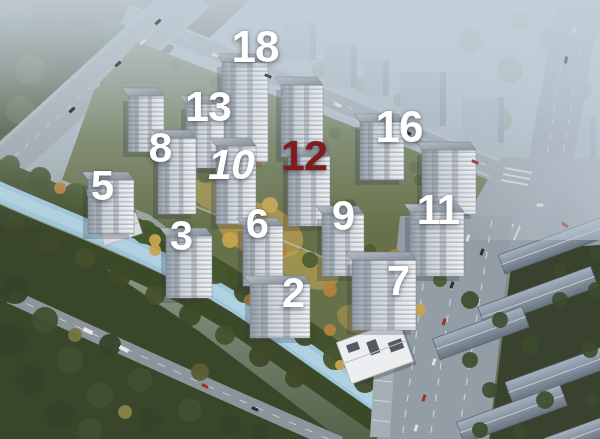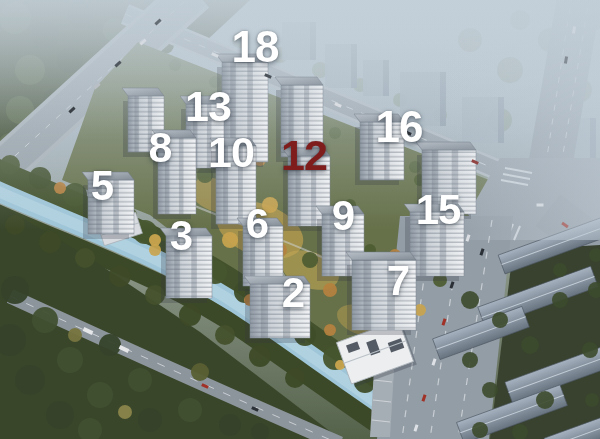--- a/index.html
+++ b/index.html
@@ -487,23 +487,23 @@
       </g>
   <rect width="600" height="140" fill="url(#gHaze2)"></rect>
   <rect x="430" width="170" height="240" fill="url(#gHazeR)"></rect>
 </svg>
 
 <div id="labels">
       <div class="num" style="left: 255px; top: 47px; font-size: 44px; color: rgb(255, 255, 255);">18</div>
       <div class="num" style="left: 208px; top: 106px; font-size: 43px; color: rgb(255, 255, 255);">13</div>
       <div class="num" style="left: 399px; top: 103px; font-size: 44px; color: rgb(255, 255, 255); margin-top: 24px;">16</div>
       <div class="num" style="left: 160px; top: 147px; font-size: 43px; color: rgb(255, 255, 255);">8</div>
-      <div class="num" style="left: 231px; top: 152px; font-size: 43px; color: rgb(255, 255, 255);">10</div>
+      <div class="num" style="left: 231px; top: 164px; font-size: 43px; color: rgb(255, 255, 255); font-style: italic;">10</div>
       <div class="num" style="left: 304px; top: 155px; font-size: 43px; color: #7f1d1d;">12</div>
       <div class="num" style="left: 102px; top: 186px; font-size: 42px; color: rgb(255, 255, 255);">5</div>
       <div class="num" style="left: 181px; top: 236px; font-size: 42px; color: rgb(255, 255, 255);">3</div>
       <div class="num" style="left: 257px; top: 224px; font-size: 42px; color: rgb(255, 255, 255);">6</div>
       <div class="num" style="left: 343px; top: 216px; font-size: 42px; color: rgb(255, 255, 255);">9</div>
-      <div class="num" style="left: 438px; top: 210px; font-size: 42px; color: rgb(255, 255, 255);">15</div>
+      <div class="num" style="left: 438px; top: 210px; font-size: 42px; color: rgb(255, 255, 255);">11</div>
       <div class="num" style="left: 293px; top: 293px; font-size: 42px; color: rgb(255, 255, 255);">2</div>
       <div class="num" style="left: 398px; top: 281px; font-size: 42px; color: rgb(255, 255, 255);">7</div>
     </div>
 </div>
 
 </body></html>

